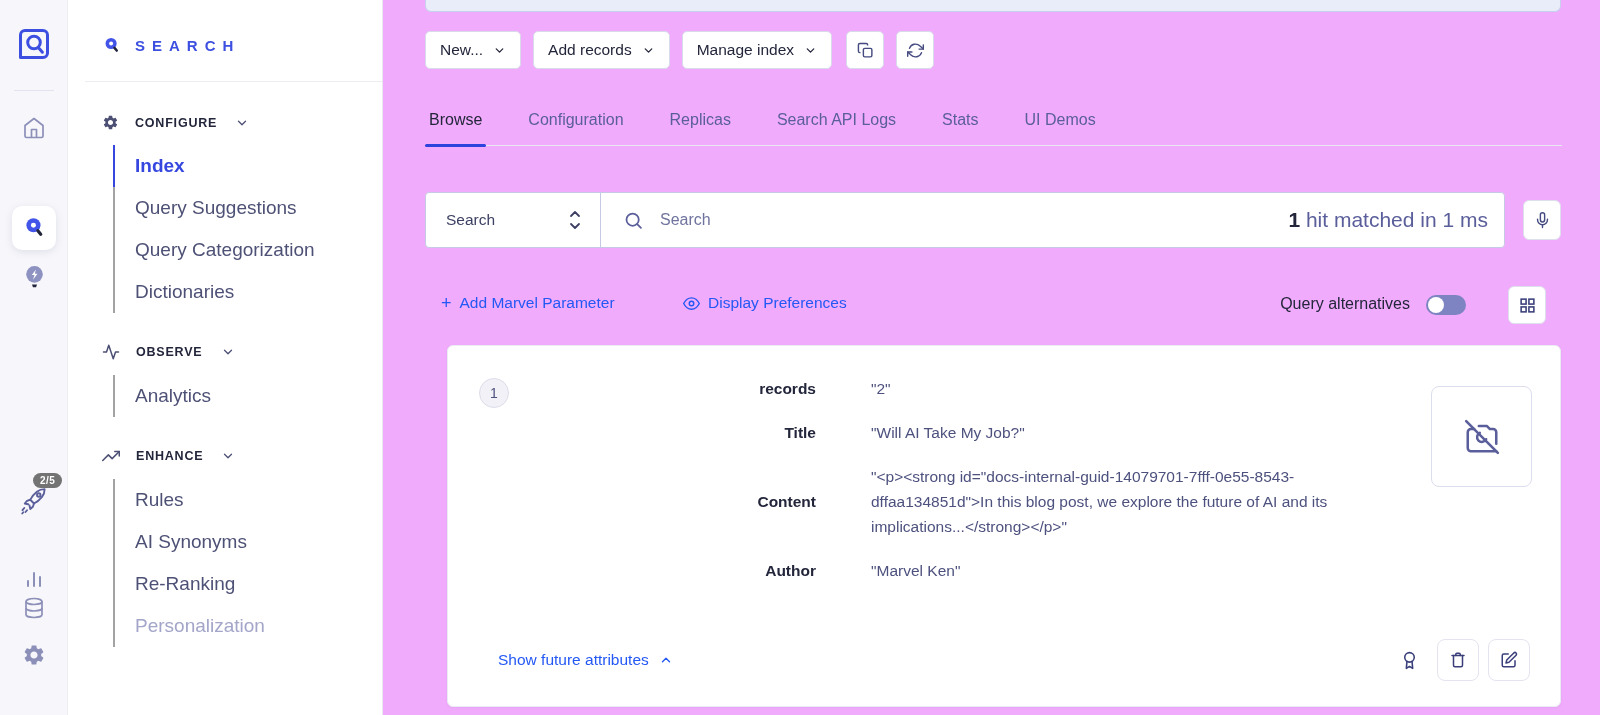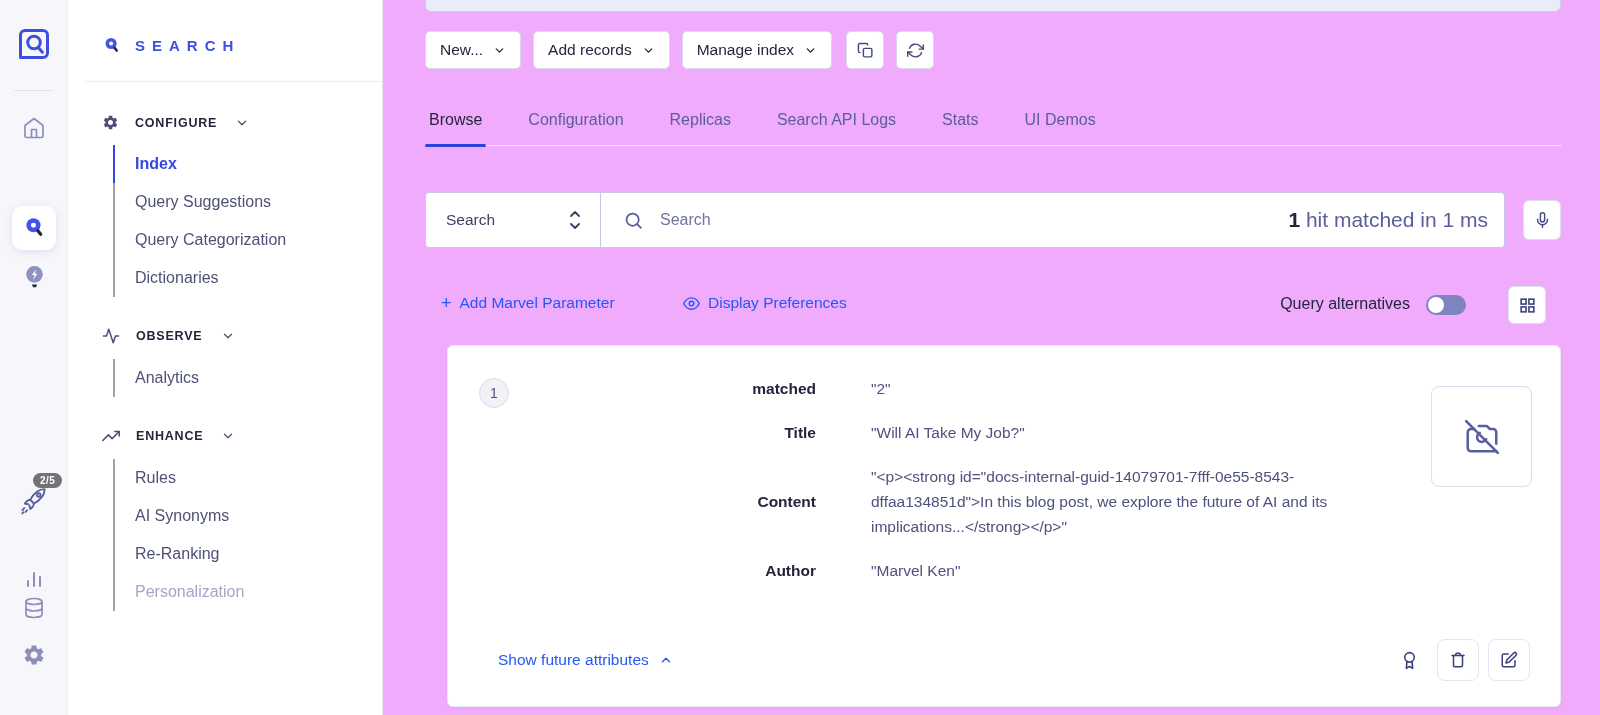--- a/index.html
+++ b/index.html
@@ -21,21 +21,21 @@
   .sidebar { width:315px; height:100%; background:#fff; border-right:1px solid #e7e8f0; flex:none; position:relative; }
   .sb-header { display:flex; align-items:center; gap:14px; padding:36px 0 0 34px; }
   .sb-title { color:#3c4fe0; font-size:15px; font-weight:bold; letter-spacing:7px; }
   .sb-divider { margin:26px 0 0 17px; height:1px; background:#ececf3; }
   .nav-group { margin-top:30px; }
   .nav-group.first { margin-top:32px; }
   .group-header { display:flex; align-items:center; gap:16px; padding-left:34px; color:#23263b; }
   .group-label { font-size:12.5px; font-weight:bold; letter-spacing:0.8px; }
   .group-chevron { color:#4c4f74; margin-left:2px; }
   .group-items { list-style:none; margin:14px 0 0 45px; }
-  .group-items li { border-left:2px solid #a3a3a3; padding:10px 0 10px 20px; font-size:16px; color:#4e5176; cursor:pointer; }
+  .group-items li { border-left:2px solid #a3a3a3; padding:10px 0 10px 20px; font-size:19px; color:#4e5176; cursor:pointer; }
   .group-items li.active { color:#3647e0; border-left-color:#3647e0; font-weight:bold; }
   .group-items li.disabled { color:#a3a5c9; }
 
   
   .main { position:relative; flex:1; height:100%; background:#f0abfc; }
   .top-strip { position:absolute; left:42px; top:-1px; width:1136px; height:13px; background:#e9ecf9;
       border:1px solid #c8cfee; border-top:none; border-radius:0 0 6px 6px; }
 
   .toolbar { position:absolute; left:42px; top:31px; display:flex; align-items:center; }
   .tb-btn { height:38px; background:#fff; border:1px solid #d8daea; border-radius:5px; display:flex; align-items:center;
@@ -314,21 +314,21 @@
             <rect x="14" y="14" width="7" height="7"></rect>
         </svg>
       </button>
     </div>
 
     <section class="hit-card">
       <div class="hit-rank">1</div>
 
       <div class="attrs">
         <div class="attr-row">
-          <div class="attr-name">matched</div>
+          <div class="attr-name">records</div>
           <div class="attr-value">"2"</div>
         </div>
         <div class="attr-row">
           <div class="attr-name">Title</div>
           <div class="attr-value">"Will AI Take My Job?"</div>
         </div>
         <div class="attr-row" style="align-items:center;">
           <div class="attr-name">Content</div>
           <div class="attr-value">"&lt;p&gt;&lt;strong id="docs-internal-guid-14079701-7fff-0e55-8543-dffaa134851d"&gt;In this blog post, we explore the future of AI and its implications...&lt;/strong&gt;&lt;/p&gt;"</div>
         </div>

